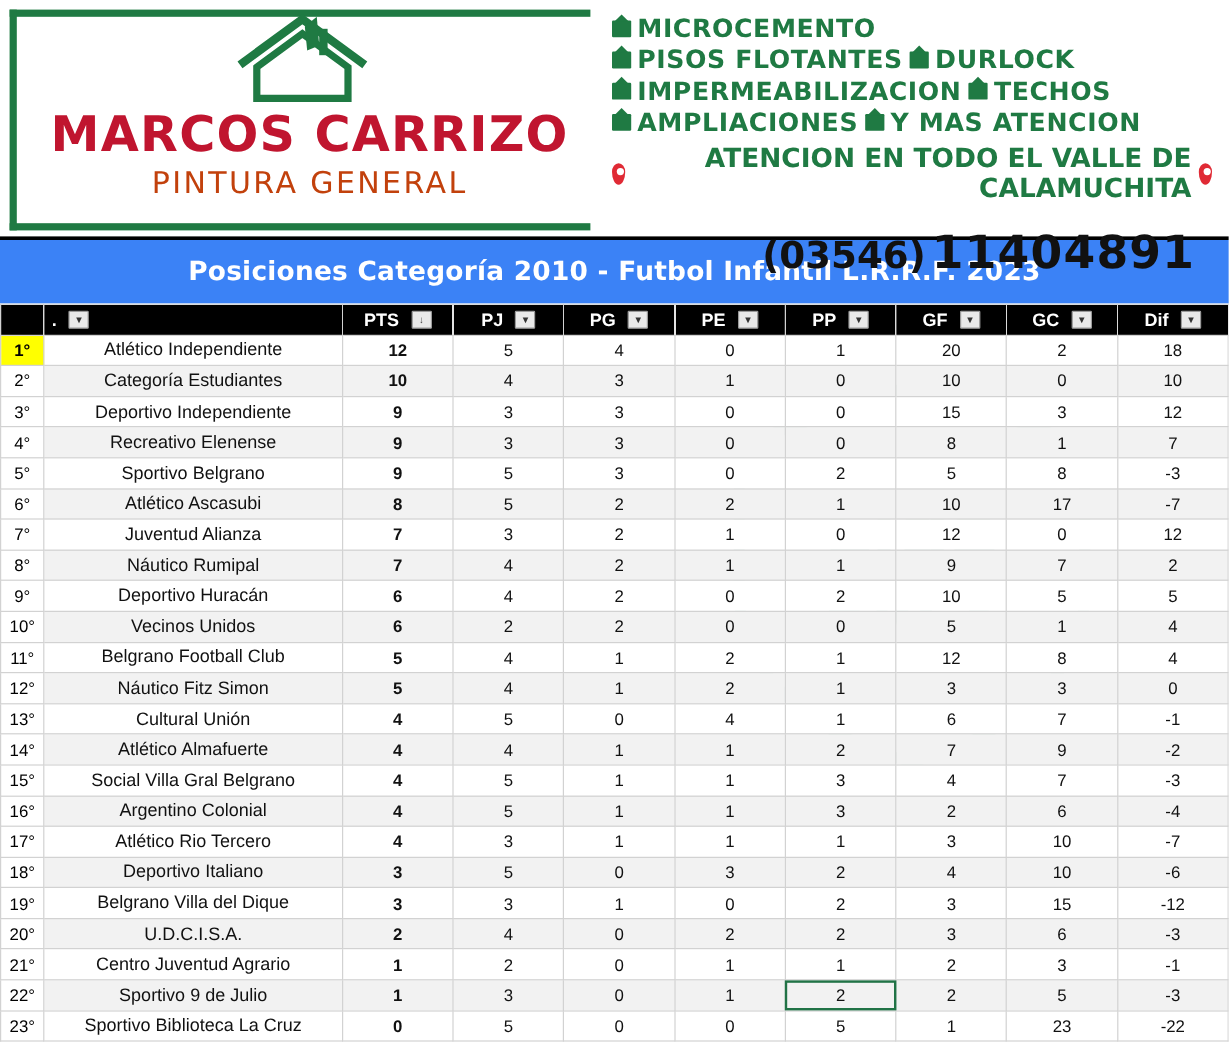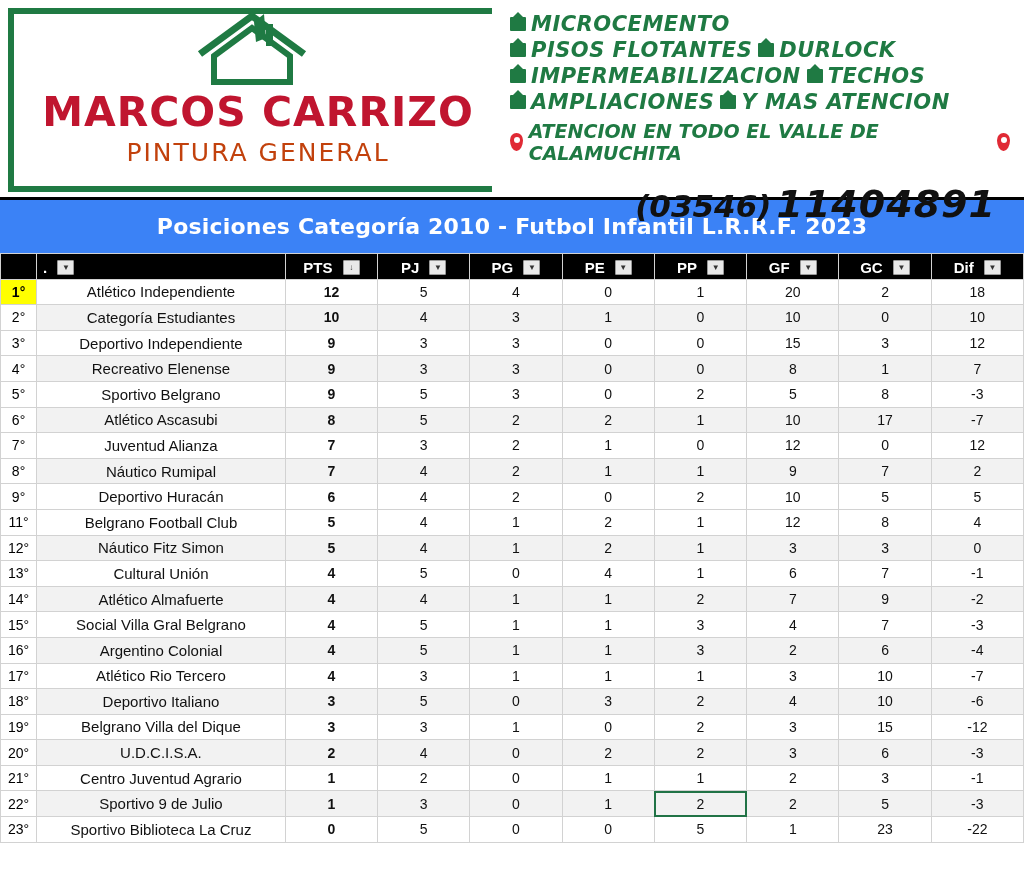--- a/index.html
+++ b/index.html
@@ -59,21 +59,20 @@
     left: 192px; top: 8px;
     width: 120px; height: 80px;
   }
 
   .banner-right {
     position: relative;
     width: 524px;
     height: 200px;
     padding: 12px 14px 0 10px;
     color: #1f7a43;
-    font-style: italic;
   }
   .svc-line {
     display: flex;
     align-items: center;
     justify-content: flex-start;
     gap: 6px;
     font-size: 21px;
     font-weight: bold;
     letter-spacing: .5px;
     color: #1f7a43;
@@ -96,25 +95,26 @@
     width: 0; height: 0;
     border-left: 6px solid transparent;
     border-right: 6px solid transparent;
     border-bottom: 6px solid #1f7a43;
   }
   .attn-line {
     display: flex;
     align-items: center;
     justify-content: center;
     gap: 6px;
-    font-size: 19px;
+    font-size: 22px;
     font-weight: bold;
     color: #1f7a43;
     margin-top: 6px;
     font-family: "DejaVu Sans", sans-serif;
+    text-align: right;
   }
   .pin {
     display: inline-block;
     width: 14px; height: 18px;
     background: #e02a35;
     border-radius: 50% 50% 50% 50% / 40% 40% 60% 60%;
     position: relative;
   }
   .pin::after {
     content: "";
@@ -459,20 +459,32 @@
           <td class="col-team">Deportivo Huracán</td>
           <td class="col-num col-pts">6</td>
           <td class="col-num">4</td>
           <td class="col-num">2</td>
           <td class="col-num">0</td>
           <td class="col-num">2</td>
           <td class="col-num">10</td>
           <td class="col-num">5</td>
           <td class="col-num">5</td>
         </tr>
+        <tr class="band-b">
+          <td class="col-pos">10°</td>
+          <td class="col-team">Vecinos Unidos</td>
+          <td class="col-num col-pts">6</td>
+          <td class="col-num">2</td>
+          <td class="col-num">2</td>
+          <td class="col-num">0</td>
+          <td class="col-num">0</td>
+          <td class="col-num">5</td>
+          <td class="col-num">1</td>
+          <td class="col-num">4</td>
+        </tr>
         <tr class="band-a">
           <td class="col-pos">11°</td>
           <td class="col-team">Belgrano Football Club</td>
           <td class="col-num col-pts">5</td>
           <td class="col-num">4</td>
           <td class="col-num">1</td>
           <td class="col-num">2</td>
           <td class="col-num">1</td>
           <td class="col-num">12</td>
           <td class="col-num">8</td>

